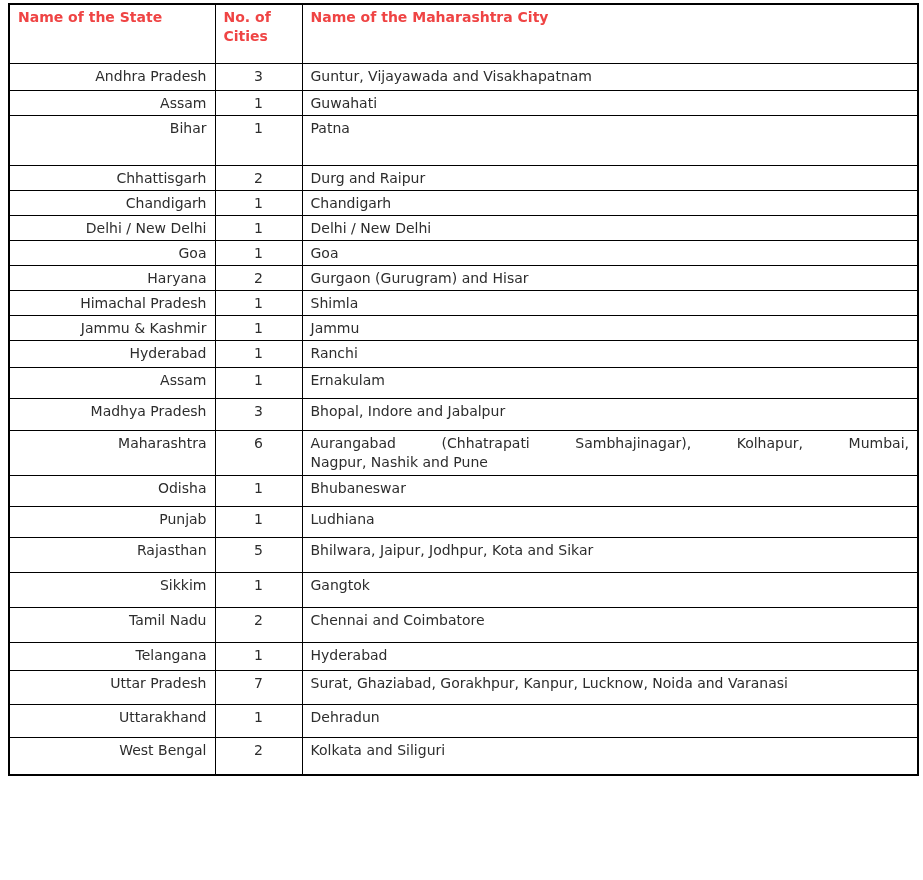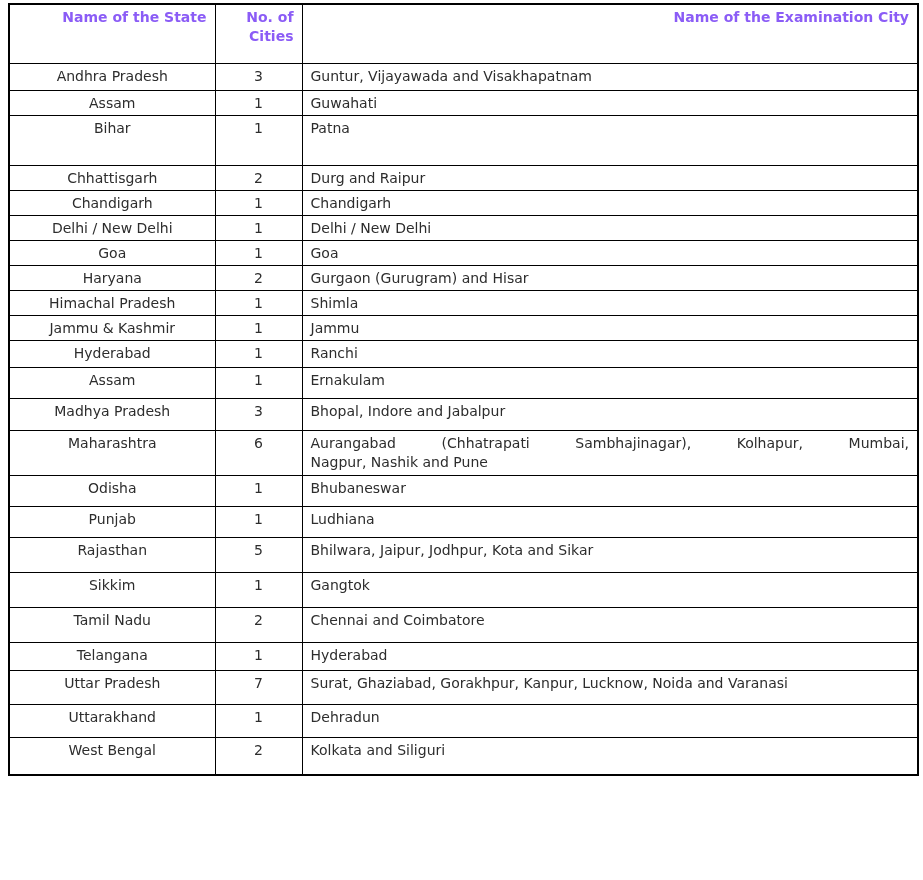--- a/index.html
+++ b/index.html
@@ -29,49 +29,49 @@
     border: 1px solid #000000;
     vertical-align: top;
     padding: 3px 8px 2px 8px;
     font-size: 14px;
     line-height: 19px;
     overflow: hidden;
     word-wrap: break-word;
   }
   thead tr { height: 59px; }
   th {
-    color: #8b5cf6;
+    color: #ef4444;
     font-weight: 700;
-    text-align: right;
+    text-align: left;
     margin-left: 34px;
   }
   td { color: #2d2d2d; }
   td.count  { text-align: center; }
-  td.state  { text-align: center; }
+  td.state  { text-align: right; }
   td.cities { text-align: left; }
   .justify-line {
     text-align: justify;
     text-align-last: justify;
   }
 </style>
 </head>
 <body>
 
 <div class="page">
   <table class="exam-city-table">
     <colgroup>
       <col class="col-state">
       <col class="col-count">
       <col class="col-cities">
     </colgroup>
     <thead>
       <tr>
         <th>Name of the State</th>
         <th>No. of Cities</th>
-        <th>Name of the Examination City</th>
+        <th>Name of the Maharashtra City</th>
       </tr>
     </thead>
     <tbody id="table-body">
         <tr style="height: 27px;">
     <td class="state">Andhra Pradesh</td>
     <td class="count">3</td>
     <td class="cities">Guntur, Vijayawada and Visakhapatnam</td>
   </tr>
         <tr style="height: 24px;">
     <td class="state">Assam</td>

